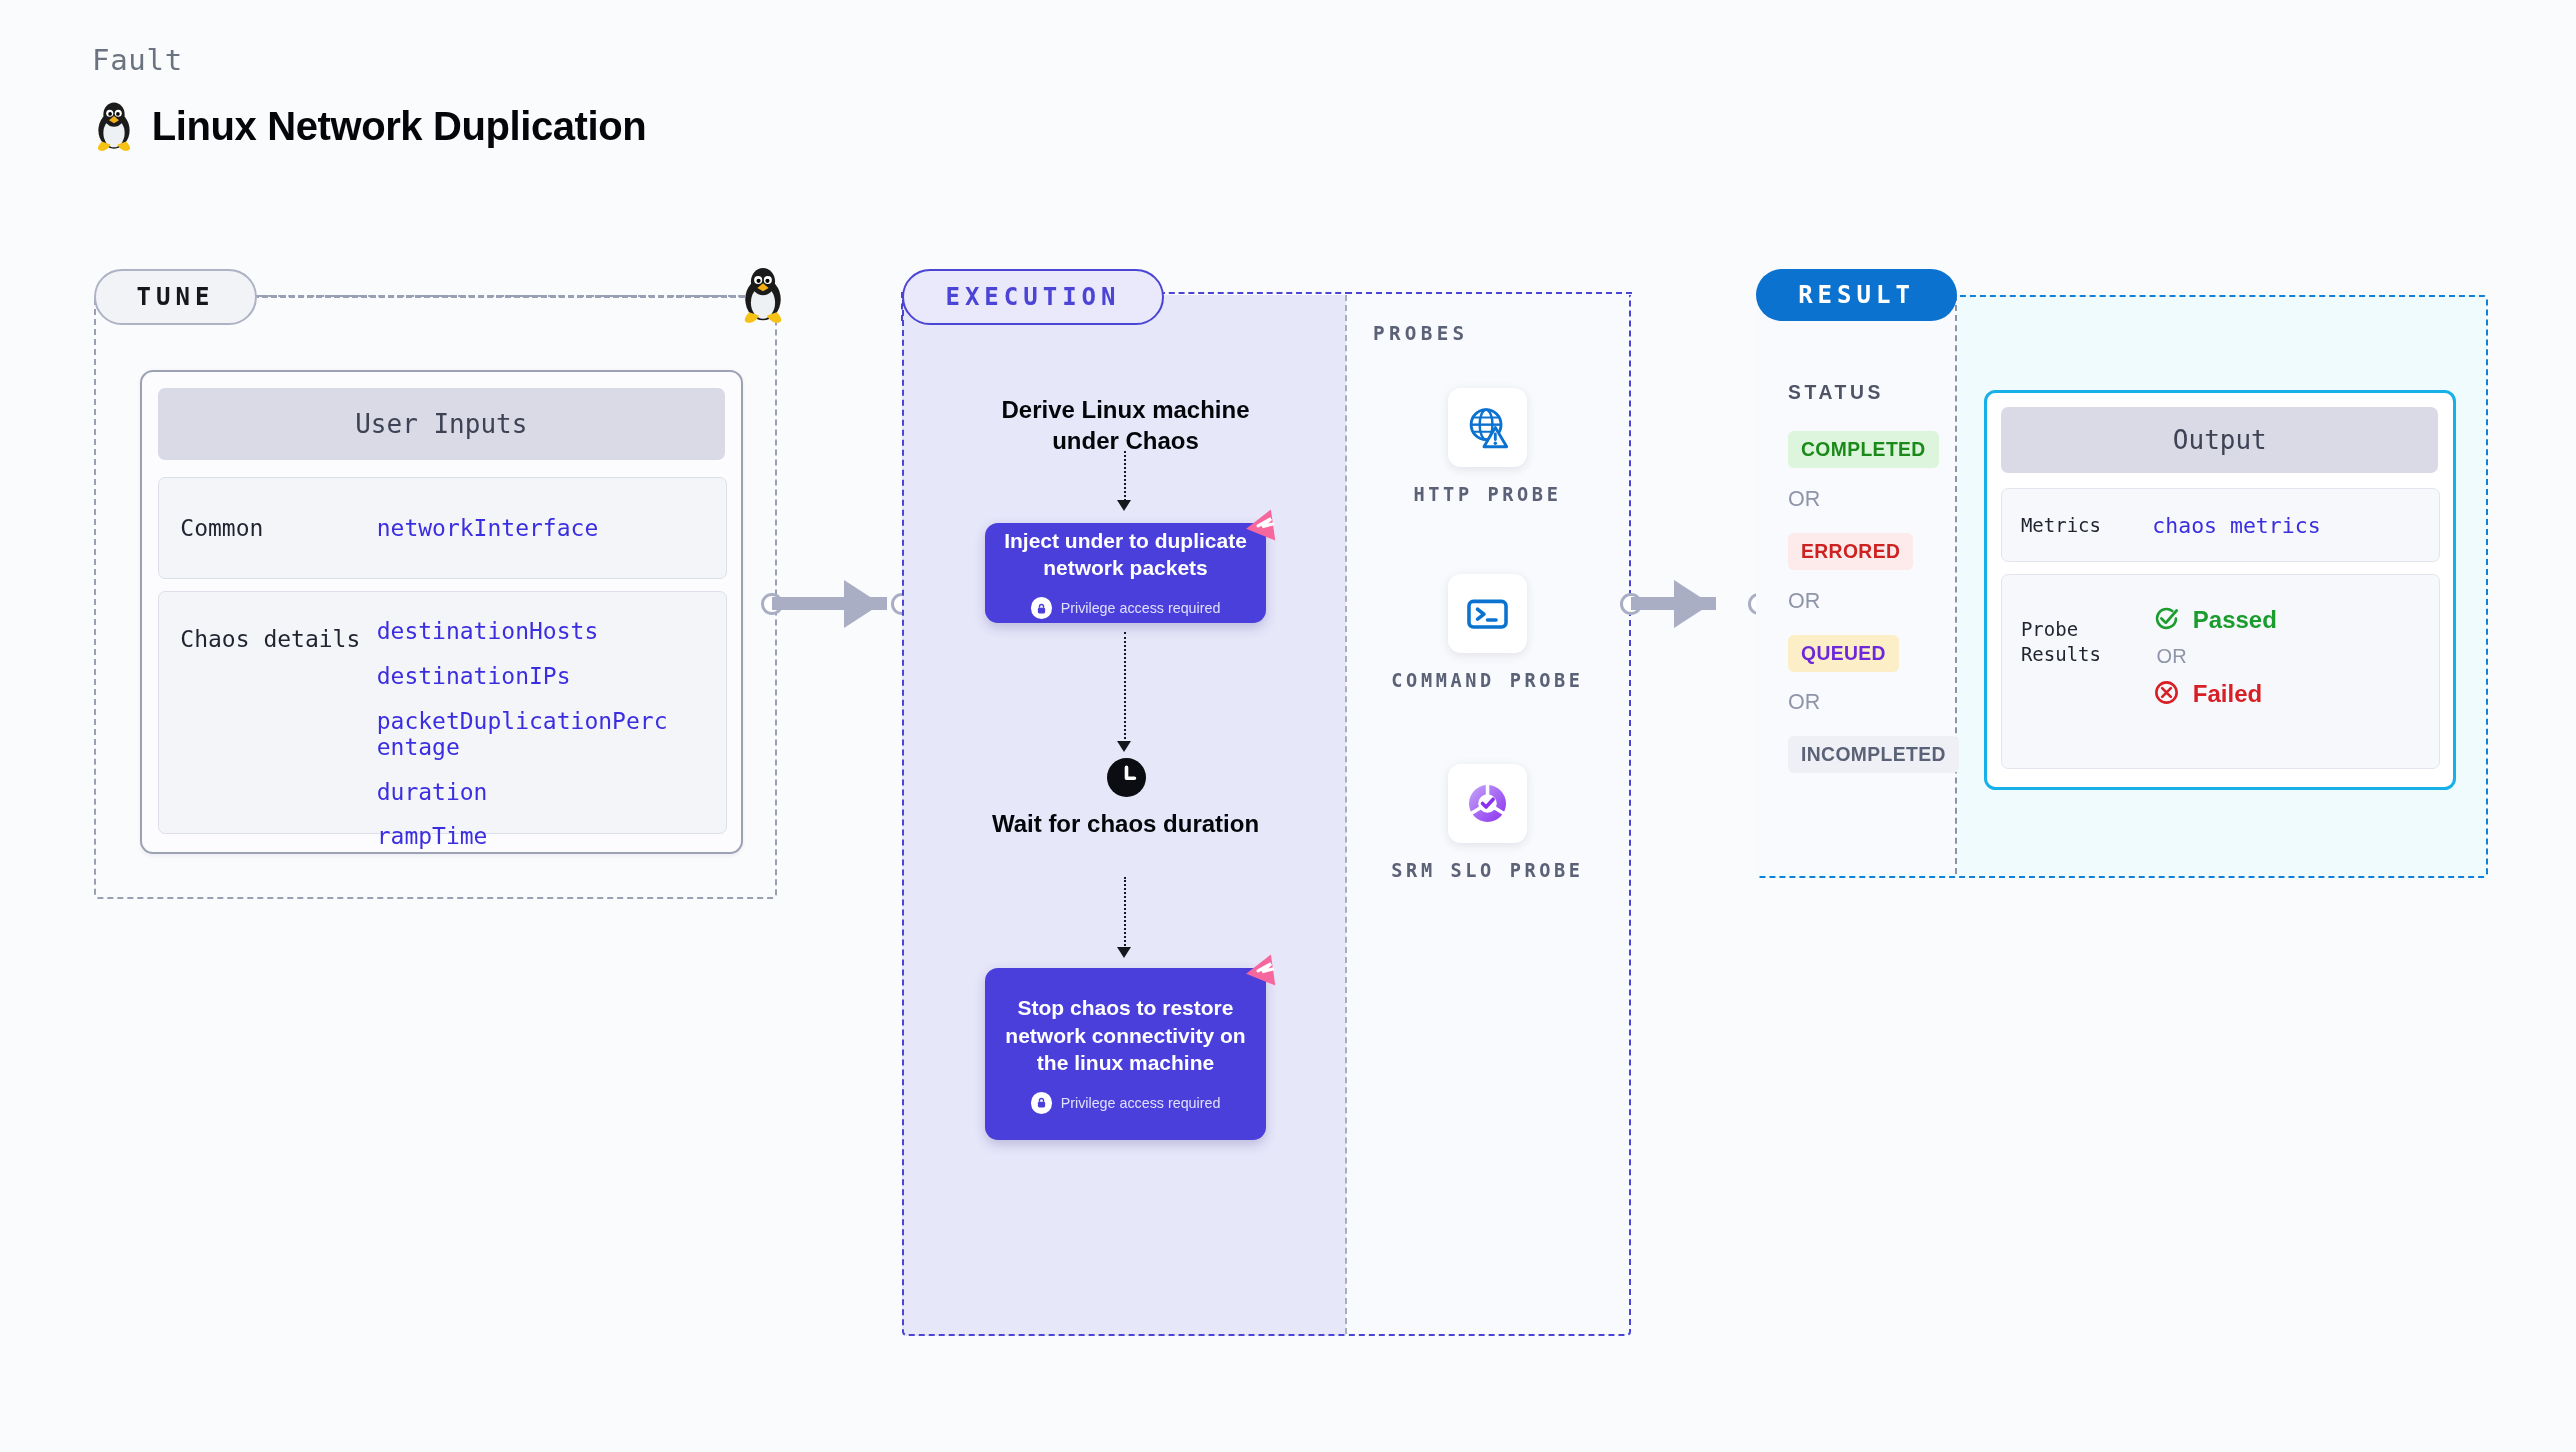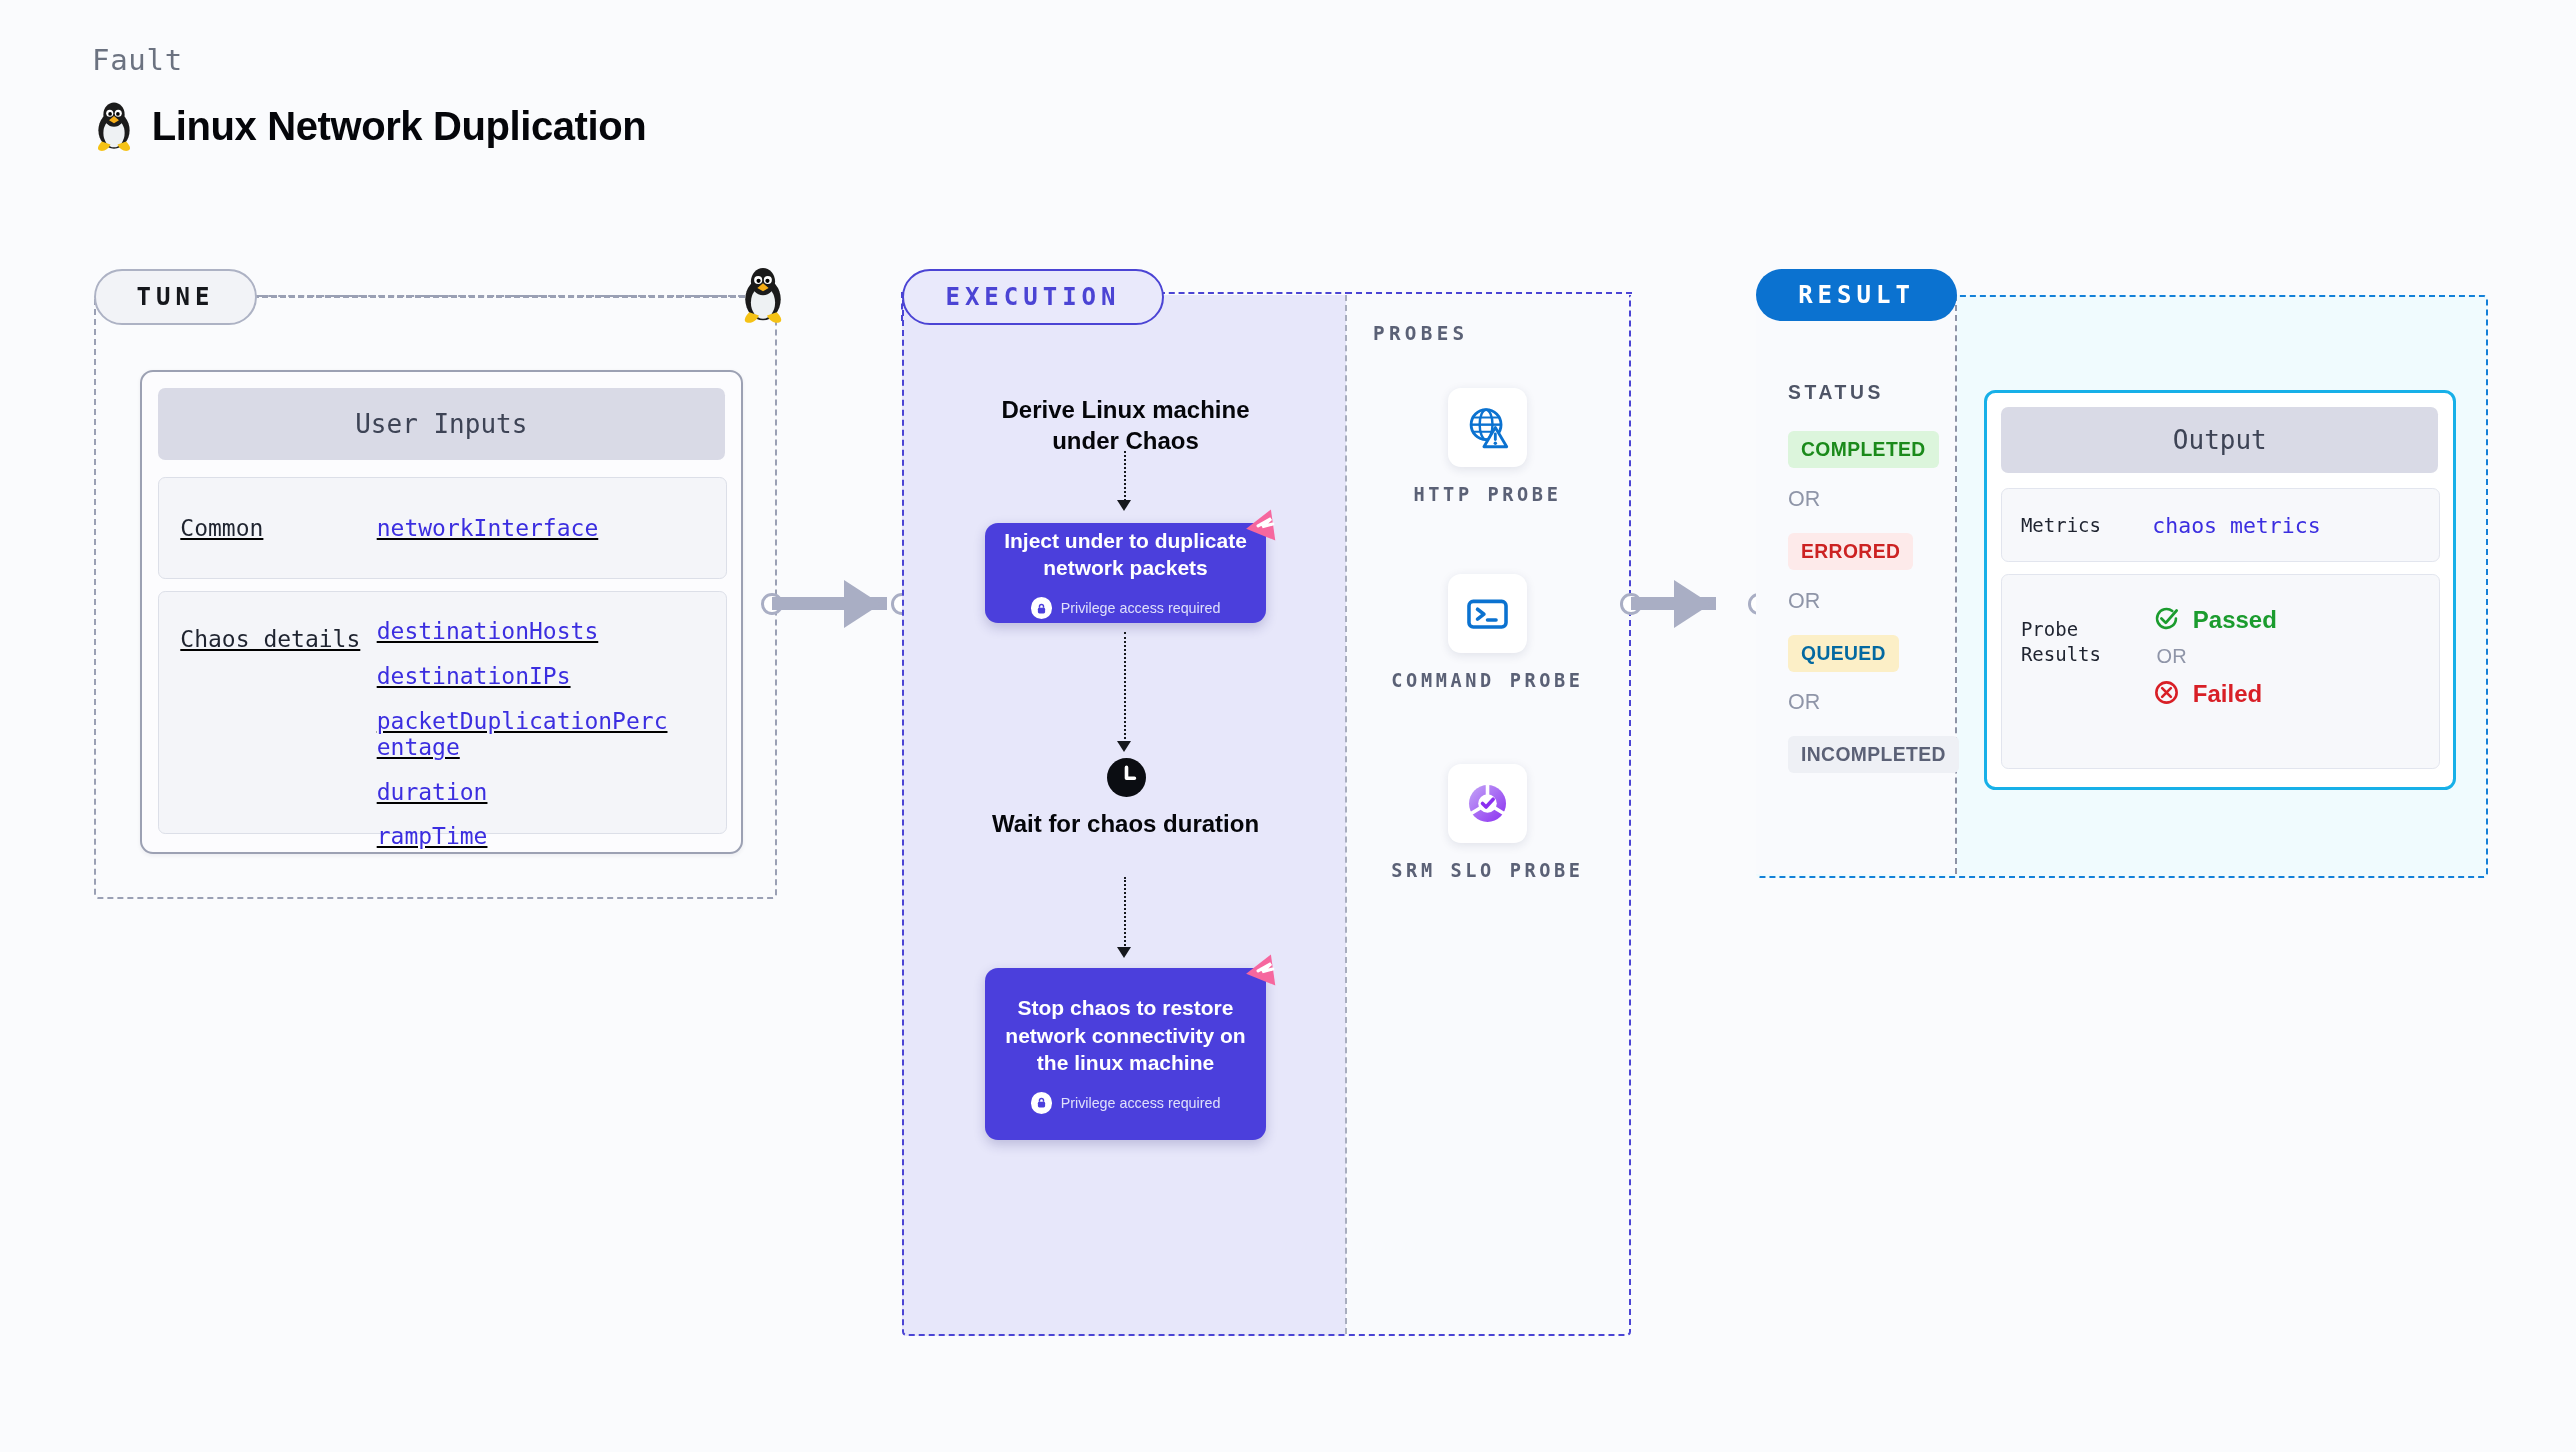--- a/index.html
+++ b/index.html
@@ -60,21 +60,21 @@
   #user-inputs-header{
     position:absolute;left:15.8px;top:15.8px;width:567px;height:72px;
     background:#d9dae6;border-radius:7.2px;
     display:flex;align-items:center;justify-content:center;
     font-family:"DejaVu Sans Mono","Liberation Mono",monospace;
     font-size:26px;color:#3d4355;
   }
   .kv-box{
     position:absolute;left:15.8px;width:567px;
     background:#f4f5f9;border:1.4px solid #dcdfe8;border-radius:7.2px;
-    display:flex;align-items:center;text-decoration:underline;
+    display:flex;align-items:center;
   }
   #common-box{top:105px;height:100px;}
   #chaos-box{top:219px;height:241px;align-items:flex-start;}
   .kv-key{
     font-family:"DejaVu Sans Mono","Liberation Mono",monospace;
     font-size:23px;color:#1f2430;width:215px;padding-left:21.5px;
     box-sizing:border-box;flex:none;
   }
   #chaos-box .kv-key{padding-top:34px;}
   .kv-vals{
@@ -428,21 +428,21 @@
 <div class="node" style="left:1748px;top:593px;"></div>
 
 <div id="result-outer"></div>
 <div id="result-status-col">
   <div id="status-label">STATUS</div>
 
   <div class="status-chip" style="top:136px;background:#dcf5dc;color:#1b8a1b;">COMPLETED</div>
   <div class="or-text" style="top:192px;">OR</div>
   <div class="status-chip" style="top:238px;background:#fdeaea;color:#cc2222;">ERRORED</div>
   <div class="or-text" style="top:294px;">OR</div>
-  <div class="status-chip" style="top:340px;background:#fcefc7;color:#0369a1;">QUEUED</div>
+  <div class="status-chip" style="top:340px;background:#fcefc7;color:#6d28d9;">QUEUED</div>
   <div class="or-text" style="top:395px;">OR</div>
   <div class="status-chip" style="top:441px;background:#eef0f5;color:#5b6176;">INCOMPLETED</div>
 </div>
 <div class="pill" id="result-badge">RESULT</div>
 
 <div id="output-card">
   <div id="output-header">Output</div>
 
   <div class="out-box" id="metrics-box">
     <div class="out-key">Metrics</div>

